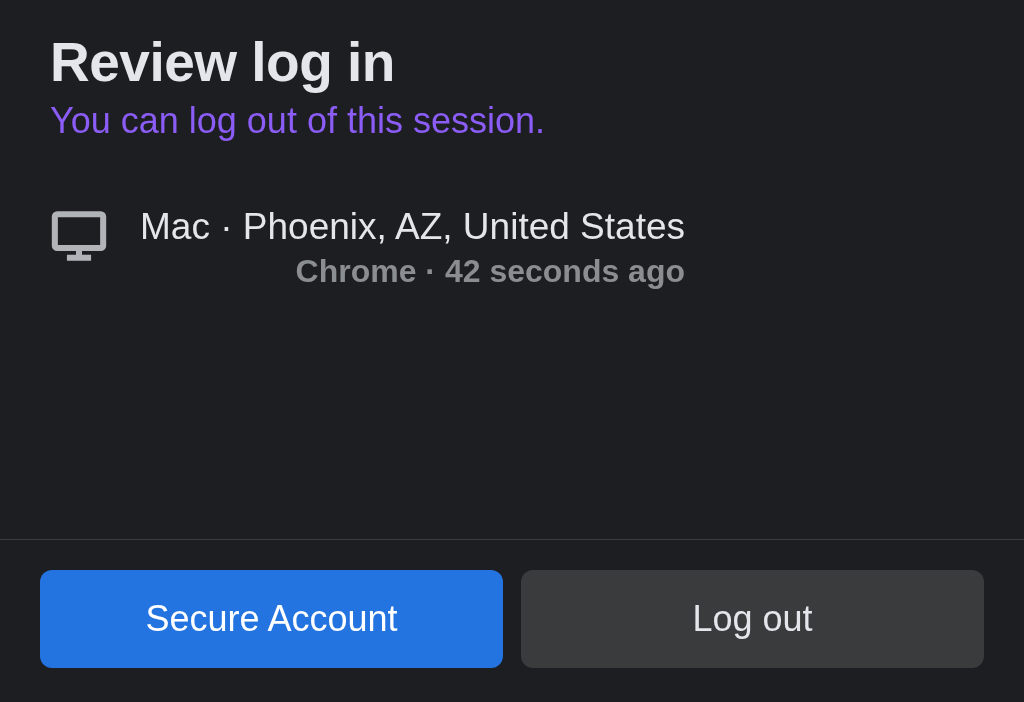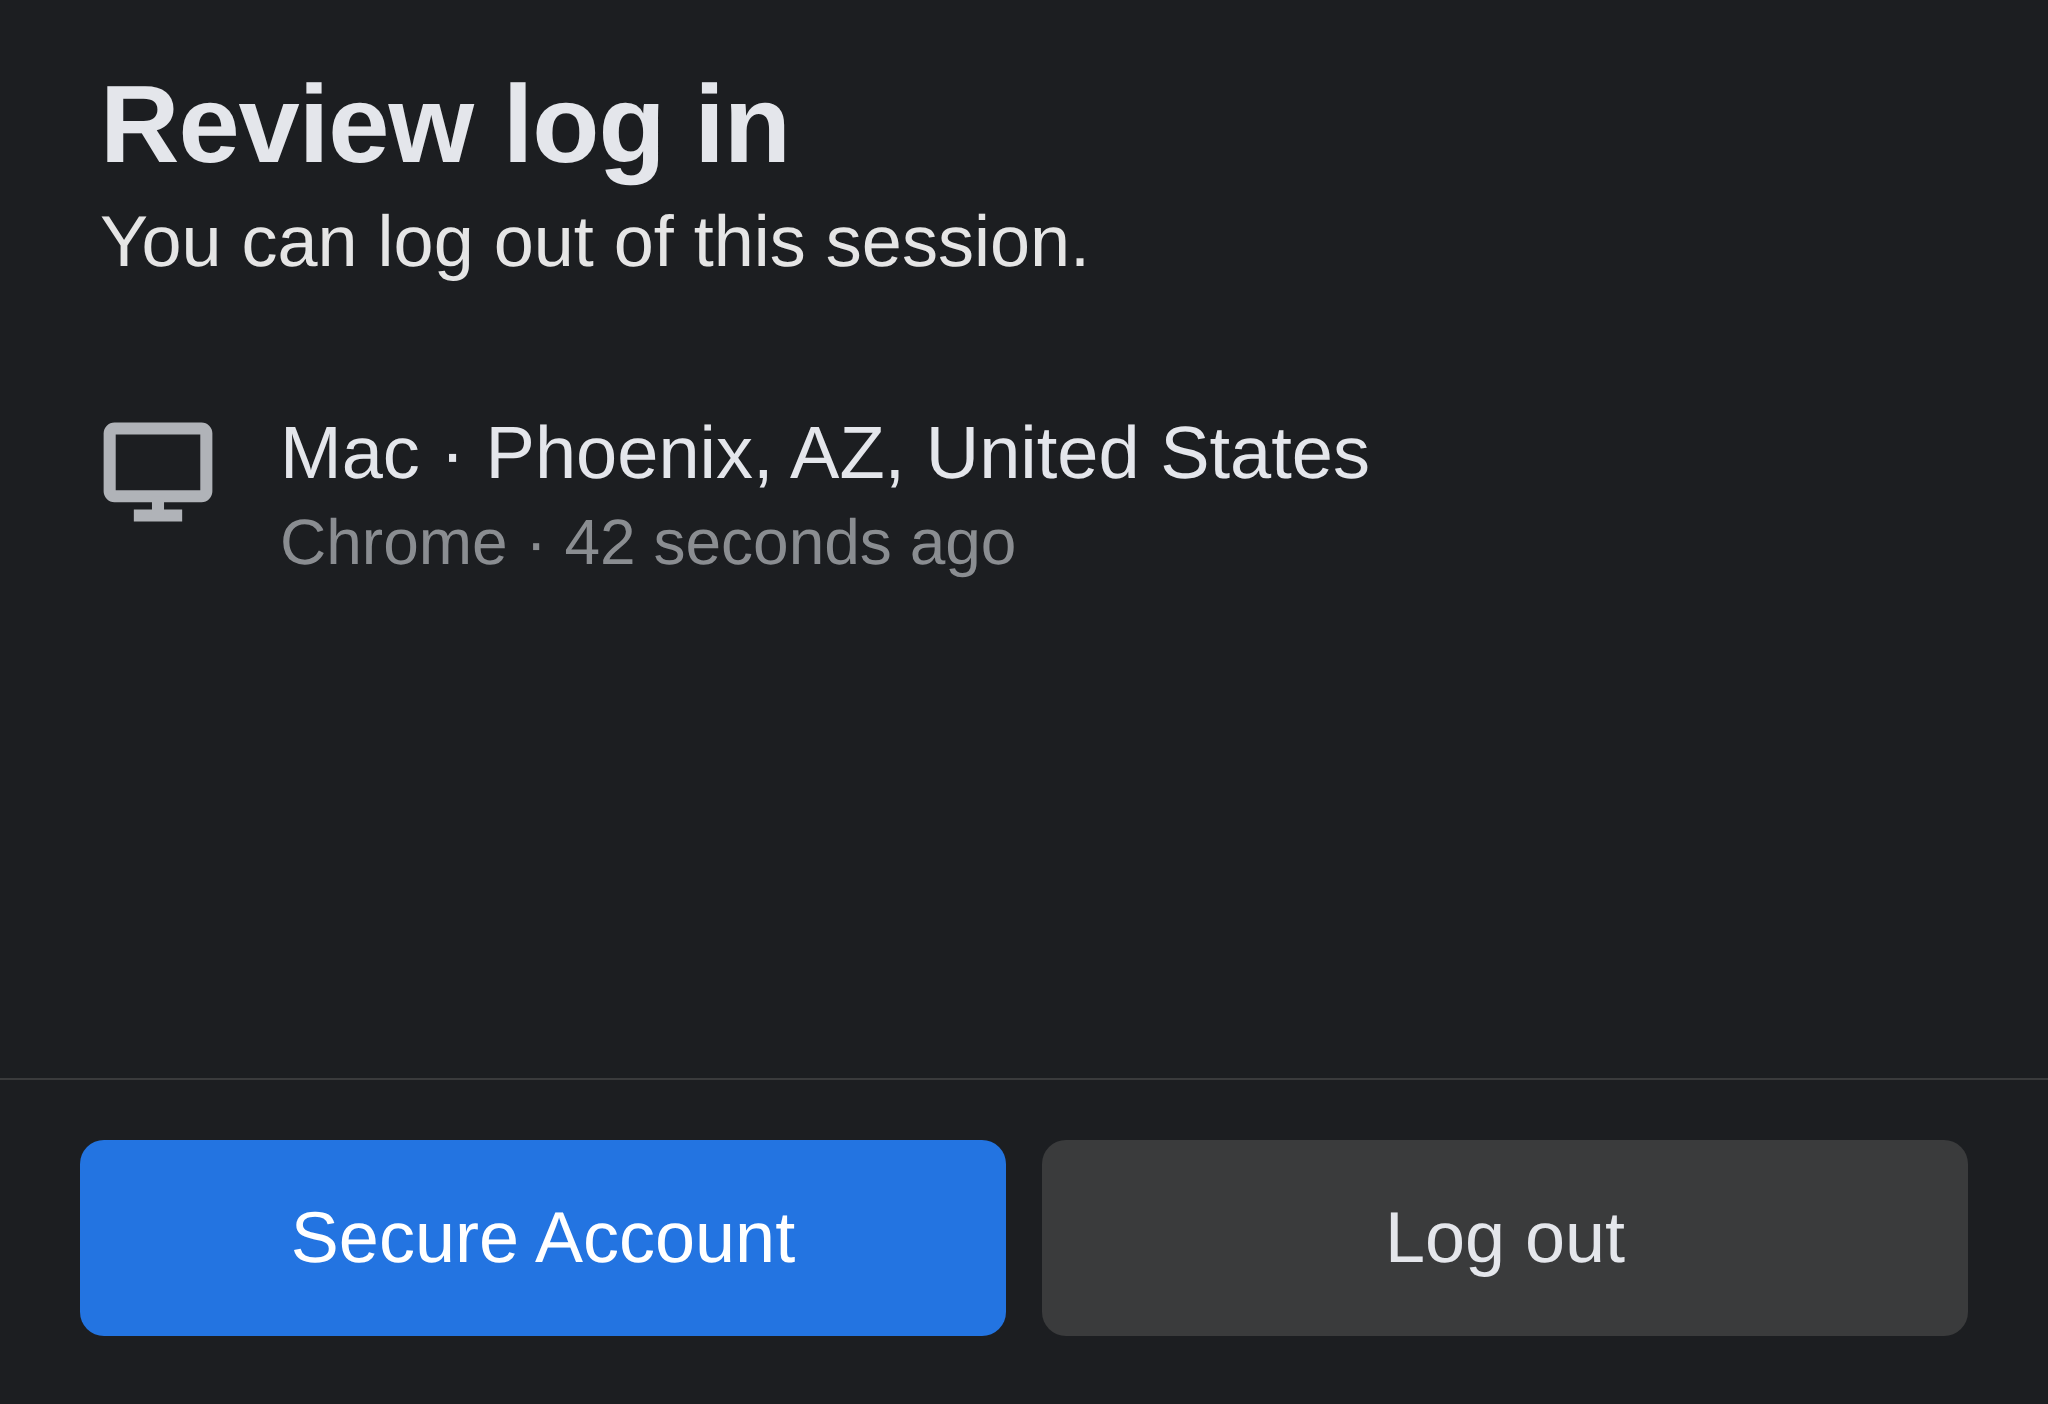--- a/index.html
+++ b/index.html
@@ -25,30 +25,31 @@
       padding: 30px 50px 40px 50px;
       flex: 1;
     }
     .title {
       color: #e4e6eb;
       font-size: 55px;
       font-weight: 700;
       letter-spacing: -0.5px;
     }
     .description {
-      color: #e5e5e5;
+      color: #8b5cf6;
       font-size: 36px;
       line-height: 1.5;
       font-weight: 400;
       margin-bottom: 55px;
     }
     .session {
       display: flex;
       align-items: flex-start;
       gap: 32px;
+      text-align: right;
     }
     .session-icon {
       width: 58px;
       height: 58px;
       flex-shrink: 0;
       margin-top: 4px;
     }
     .session-icon svg {
       width: 100%;
       height: 100%;
@@ -62,21 +63,21 @@
     }
     .session-primary {
       color: #e4e6eb;
       font-size: 37px;
       font-weight: 400;
       line-height: 1.3;
     }
     .session-secondary {
       color: #8a8d91;
       font-size: 32px;
-      font-weight: 400;
+      font-weight: 700;
       margin-top: 2px;
     }
     .divider {
       border: none;
       border-top: 1px solid #3a3b3c;
       margin: 0;
     }
     .actions {
       display: flex;
       gap: 18px;

